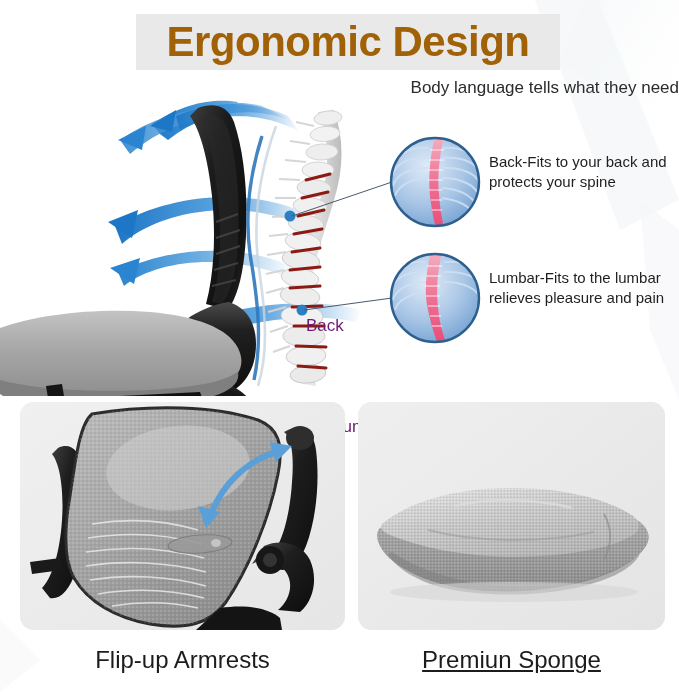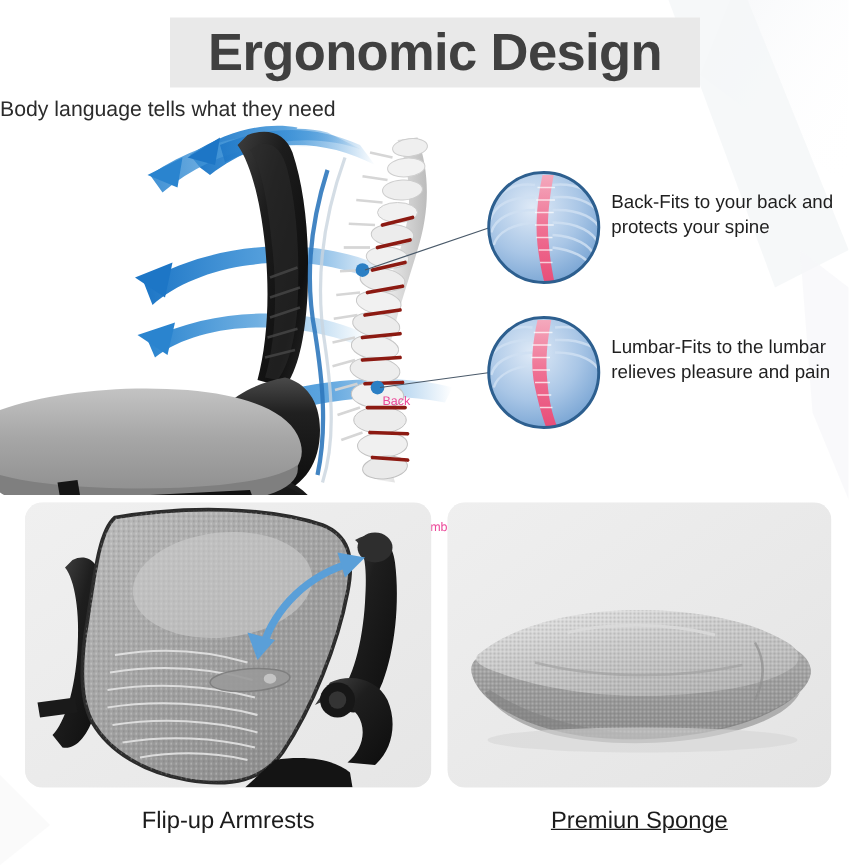--- a/index.html
+++ b/index.html
@@ -40,48 +40,48 @@
   .title-text {
     position: absolute;
     left: 136px;
     top: 14px;
     width: 424px;
     height: 56px;
     line-height: 56px;
     text-align: center;
     font-size: 42px;
     font-weight: bold;
-    color: #404040;
+    color: #a16207;
     letter-spacing: -0.5px;
     white-space: nowrap;
   }
   .subtitle-text {
     position: absolute;
     left: 0;
     top: 78px;
     width: 679px;
-    text-align: left;
+    text-align: right;
     font-size: 17px;
     color: #2b2b2b;
   }
 
   
   .top-art {
     position: absolute;
     left: 0;
     top: 96px;
     width: 679px;
     height: 300px;
   }
 
   
   .spine-label {
     position: absolute;
-    font-size: 10px;
-    color: #ec4899;
+    font-size: 17px;
+    color: #701a75;
     white-space: nowrap;
   }
   .label-back   { left: 306px; top: 220px; }
   .label-lumbar { left: 333px; top: 321px; }
 
   
   .callout {
     position: absolute;
     font-size: 15px;
     line-height: 1.32;
@@ -96,21 +96,21 @@
     position: absolute;
     border-radius: 14px;
     background: #eeeeee;
     overflow: hidden;
   }
   .panel-left  { left: 20px;  top: 402px; width: 325px; height: 228px; }
   .panel-right { left: 358px; top: 402px; width: 307px; height: 228px; }
 
   .panel-caption {
     position: absolute;
-    font-size: 19px;
+    font-size: 24px;
     color: #1c1c1c;
     text-align: center;
     white-space: nowrap;
   }
   .caption-left  { left: 20px;  top: 646px; width: 325px; }
   .caption-right { left: 358px; top: 646px; width: 307px; text-decoration: underline; }
 
   svg { display: block; }
   .abs { position: absolute; left: 0; top: 0; }
 </style>

